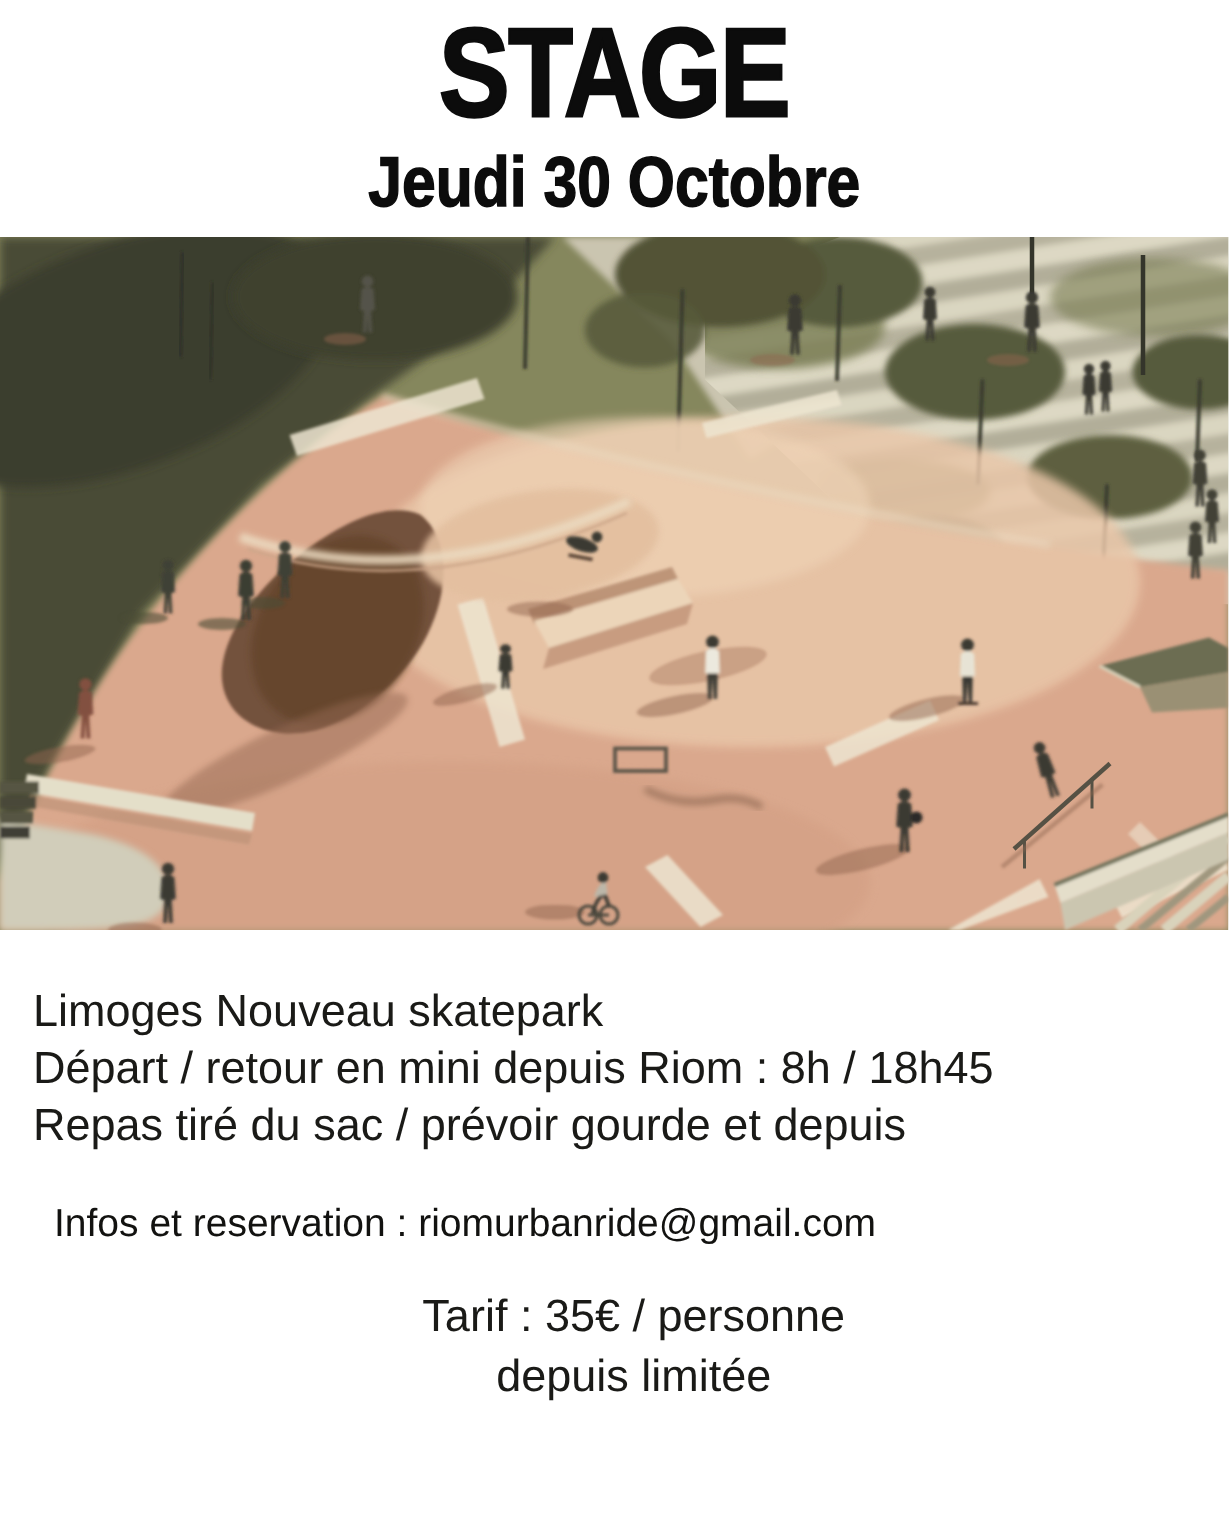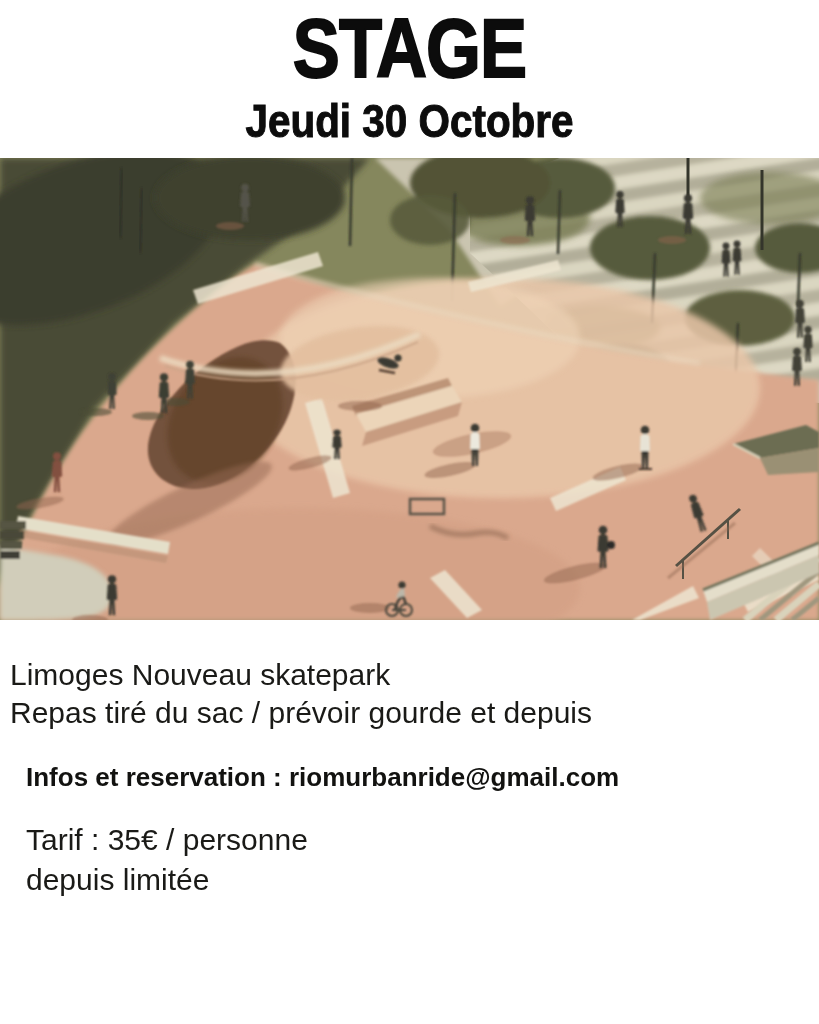--- a/index.html
+++ b/index.html
@@ -13,24 +13,24 @@
     font-weight:bold;color:#0c0c0c;-webkit-text-stroke:2px #0c0c0c;
     transform:scaleX(.84);letter-spacing:-1px;
   }
   .subtitle{
     margin:4px 0 0;text-align:center;font-size:47px;line-height:1.15;
     font-weight:bold;color:#0c0c0c;-webkit-text-stroke:1px #0c0c0c;
     transform:scaleX(.86);
   }
   .hero{margin-top:10px;width:819px;height:462px;line-height:0;}
   .hero svg{display:block;}
-  .details{margin:36px 0 0;padding-left:10px;font-size:30px;line-height:38px;}
+  .details{margin:36px 0 0;padding-left:22px;font-size:30px;line-height:38px;}
   .details p{margin:0;}
-  .contact{margin:30px 0 0;padding-left:26px;font-size:26px;line-height:30px;font-weight:bold;color:#121210;}
-  .pricing{margin:28px 0 0;padding-left:26px;font-size:30px;line-height:40px;}
+  .contact{margin:30px 0 0;padding-left:36px;font-size:26px;line-height:30px;font-weight:normal;color:#121210;}
+  .pricing{margin:28px 0 0;padding-left:26px;font-size:30px;line-height:40px;text-align:center;}
   .pricing p{margin:0;}
 </style>
 </head>
 <body>
 
 <div class="poster">
 
   <h1 class="title">STAGE</h1>
   <h2 class="subtitle">Jeudi 30 Octobre</h2>
 
@@ -271,20 +271,21 @@
           <circle cx="402" cy="427" r="3.6" fill="#2e2e28"></circle>
         </g>
 
         <rect x="0" y="0" width="819" height="462" fill="#efe6d8" opacity=".07"></rect>
       </g>
     </svg>
   </div>
 
   <div class="details">
     <p>Limoges Nouveau skatepark</p>
+    <p>Départ / retour en mini depuis Riom : 8h / 18h45</p>
     <p>Repas tiré du sac / prévoir gourde et depuis</p>
   </div>
 
   <p class="contact">Infos et reservation : riomurbanride@gmail.com</p>
 
   <div class="pricing">
     <p>Tarif : 35€ / personne</p>
     <p>depuis limitée</p>
   </div>
 

